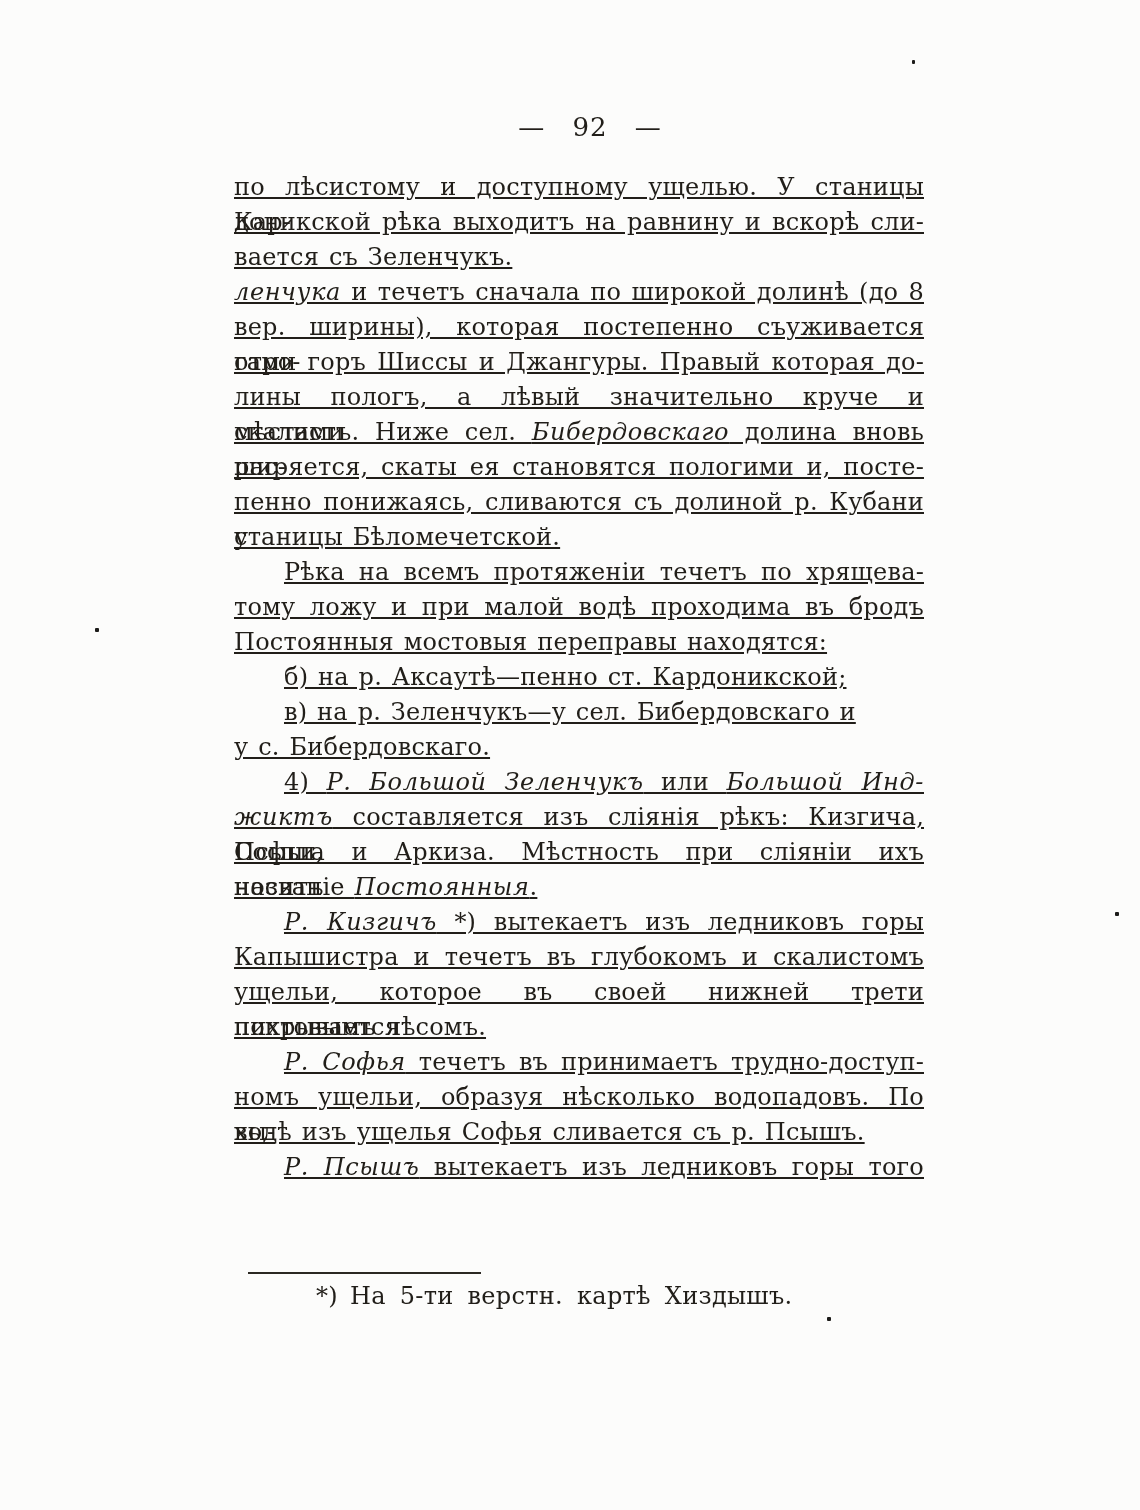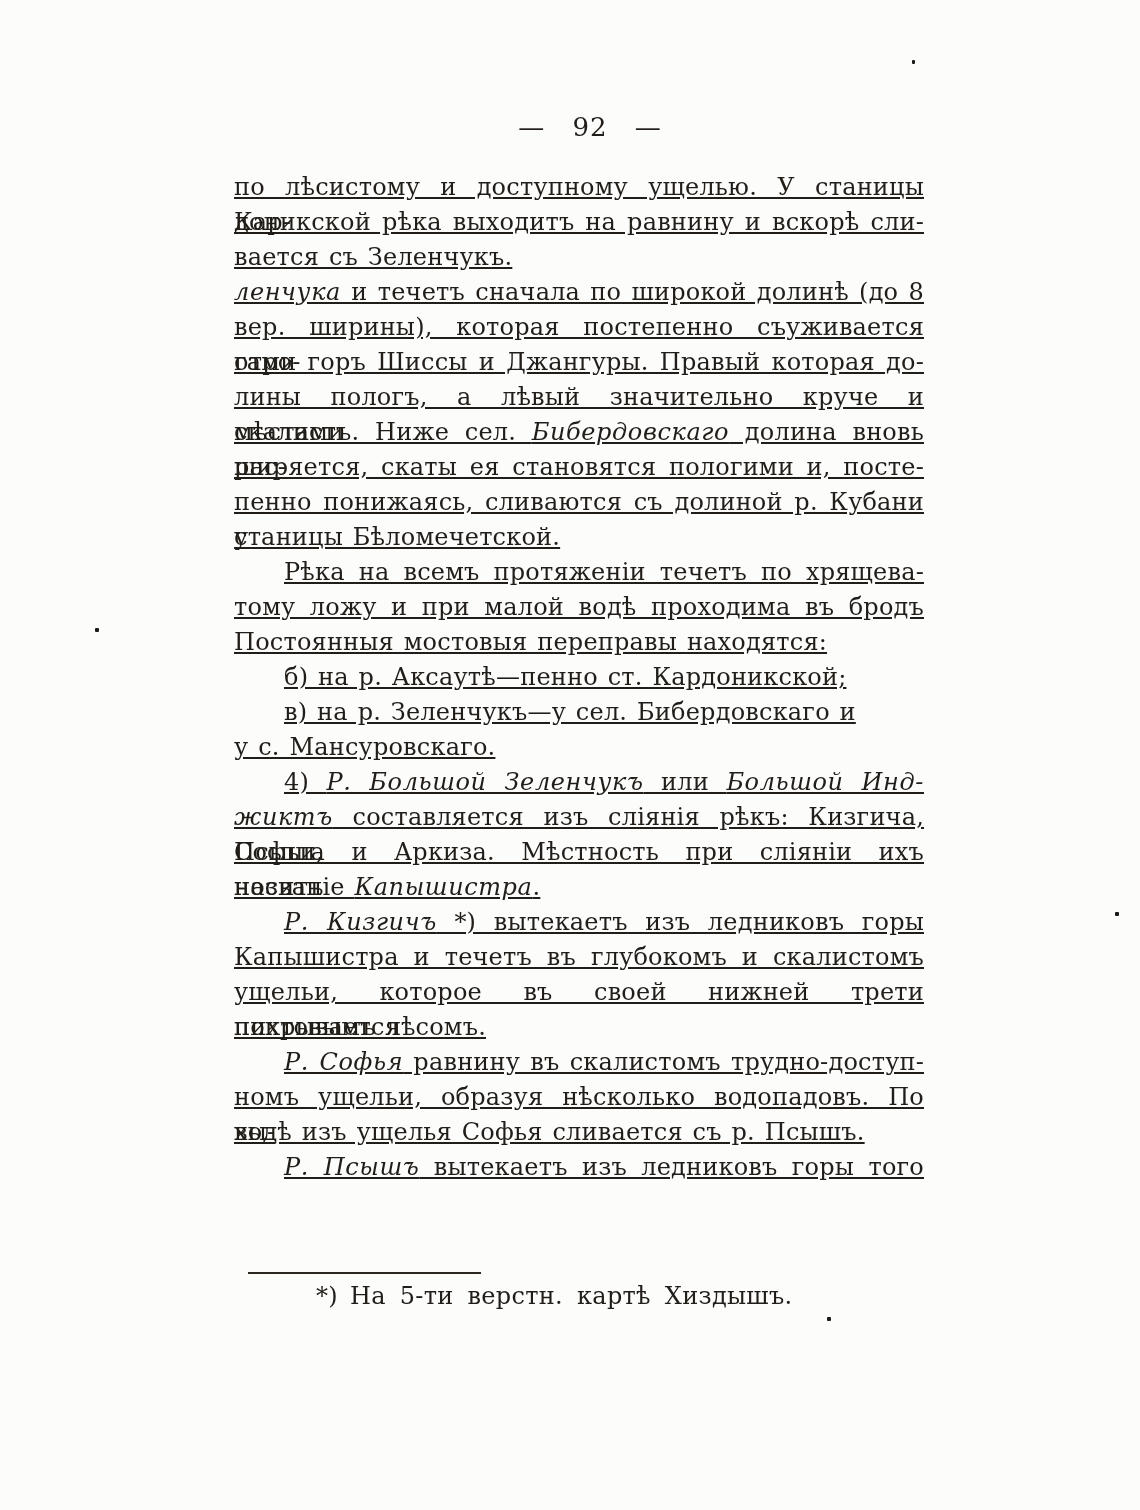--- a/index.html
+++ b/index.html
@@ -66,30 +66,30 @@
       <div class="line j"><span>лины пологъ, а лѣвый значительно круче и мѣстами</span></div>
       <div class="line j"><span>скалистъ. Ниже сел. </span><i>Бибердовскаго</i><span> долина вновь рас-</span></div>
       <div class="line j"><span>ширяется, скаты ея становятся пологими и, посте-</span></div>
       <div class="line j"><span>пенно понижаясь, сливаются съ долиной р. Кубани у</span></div>
       <div class="line"><span>станицы Бѣломечетской.</span></div>
       <div class="line indent j"><span>Рѣка на всемъ протяженіи течетъ по хрящева-</span></div>
       <div class="line j"><span>тому ложу и при малой водѣ проходима въ бродъ</span></div>
       <div class="line"><span>Постоянныя мостовыя переправы находятся:</span></div>
       <div class="line indent"><span>б) на р. Аксаутѣ—пенно ст. Кардоникской;</span></div>
       <div class="line indent"><span>в) на р. Зеленчукъ—у сел. Бибердовскаго и</span></div>
-      <div class="line"><span>у с. Мансуровскаго.</span></div>
+      <div class="line"><span>у с. Бибердовскаго.</span></div>
       <div class="line indent j"><span>4) </span><i>Р. Большой Зеленчукъ</i><span> или </span><i>Большой Инд-</i></div>
       <div class="line j"><i>жиктъ</i><span> составляется изъ сліянія рѣкъ: Кизгича, Софьи,</span></div>
       <div class="line j"><span>Псыша и Аркиза. Мѣстность при сліяніи ихъ носитъ</span></div>
-      <div class="line"><span>названіе </span><i>Капышистра</i><span>.</span></div>
+      <div class="line"><span>названіе </span><i>Постоянныя</i><span>.</span></div>
       <div class="line indent j"><i>Р. Кизгичъ</i><span> *) вытекаетъ изъ ледниковъ горы</span></div>
       <div class="line j"><span>Капышистра и течетъ въ глубокомъ и скалистомъ</span></div>
       <div class="line j"><span>ущельи, которое въ своей нижней трети покрывается</span></div>
       <div class="line"><span>пихтовымъ лѣсомъ.</span></div>
-      <div class="line indent j"><i>Р. Софья</i><span> равнину въ скалистомъ трудно-доступ-</span></div>
+      <div class="line indent j"><i>Р. Софья</i><span> течетъ въ принимаетъ трудно-доступ-</span></div>
       <div class="line j"><span>номъ ущельи, образуя нѣсколько водопадовъ. По вы-</span></div>
       <div class="line"><span>ходѣ изъ ущелья Софья сливается съ р. Псышъ.</span></div>
       <div class="line indent j"><i>Р. Псышъ</i><span> вытекаетъ изъ ледниковъ горы того</span></div>
     </div>
 
   <div class="footnote-rule"></div>
 
   <div class="footnote">
     <span class="marker">*)</span><span>На 5-ти верстн. картѣ Хиздышъ.</span>
   </div>

